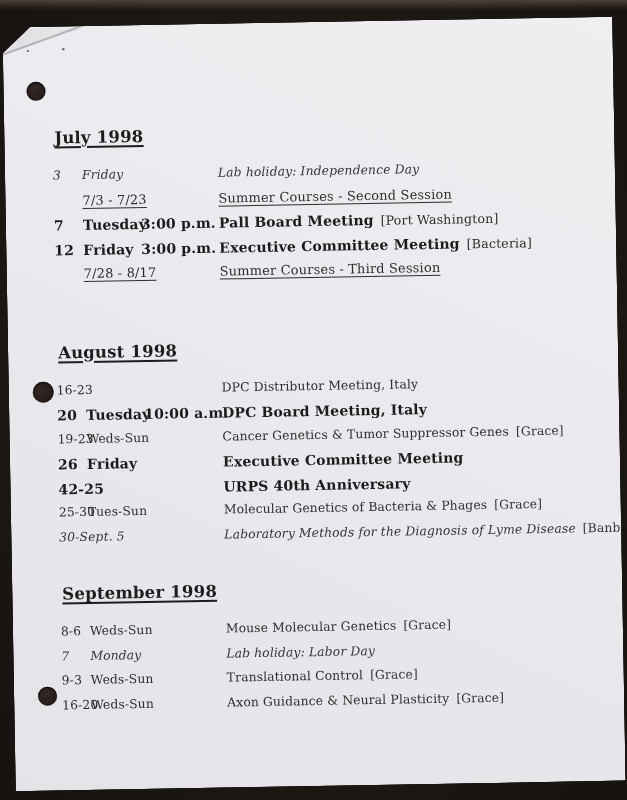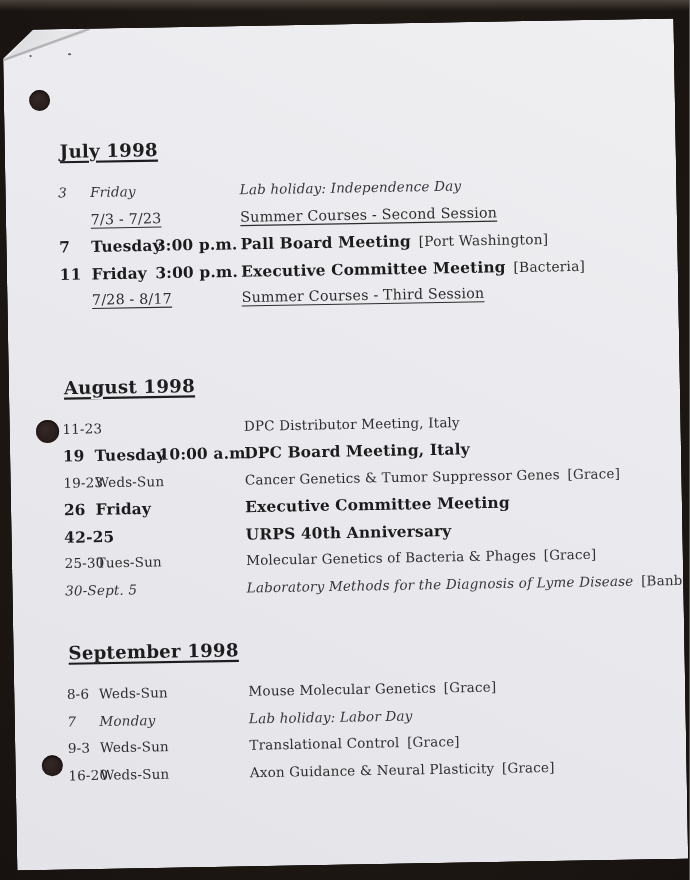--- a/index.html
+++ b/index.html
@@ -97,44 +97,44 @@
             <span class="c time"></span>
             <span class="c desc"><span class="event-text">Summer Courses - Second Session</span><span class="loc"></span></span>
           </div>
           <div class="row s-bold">
             <span class="c date">7</span>
             <span class="c day">Tuesday</span>
             <span class="c time">3:00 p.m.</span>
             <span class="c desc"><span class="event-text">Pall Board Meeting</span><span class="loc">[Port Washington]</span></span>
           </div>
           <div class="row s-bold">
-            <span class="c date">11</span>
+            <span class="c date">12</span>
             <span class="c day">Friday</span>
             <span class="c time">3:00 p.m.</span>
             <span class="c desc"><span class="event-text">Executive Committee Meeting</span><span class="loc">[Bacteria]</span></span>
           </div>
           <div class="row s-underline">
             <span class="c date"></span>
             <span class="c day">7/28 - 8/17</span>
             <span class="c time"></span>
             <span class="c desc"><span class="event-text">Summer Courses - Third Session</span><span class="loc"></span></span>
           </div>
         </div>
       </section>
       <section class="s1">
         <h2>August 1998</h2>
         <div class="rows">
           <div class="row s-regular">
-            <span class="c date">11-23</span>
+            <span class="c date">16-23</span>
             <span class="c day"></span>
             <span class="c time"></span>
             <span class="c desc"><span class="event-text">DPC Distributor Meeting, Italy</span><span class="loc"></span></span>
           </div>
           <div class="row s-bold">
-            <span class="c date">19</span>
+            <span class="c date">20</span>
             <span class="c day">Tuesday</span>
             <span class="c time">10:00 a.m.</span>
             <span class="c desc"><span class="event-text">DPC Board Meeting, Italy</span><span class="loc"></span></span>
           </div>
           <div class="row s-regular">
             <span class="c date">19-23</span>
             <span class="c day">Weds-Sun</span>
             <span class="c time"></span>
             <span class="c desc"><span class="event-text">Cancer Genetics &amp; Tumor Suppressor Genes</span><span class="loc">[Grace]</span></span>
           </div>

